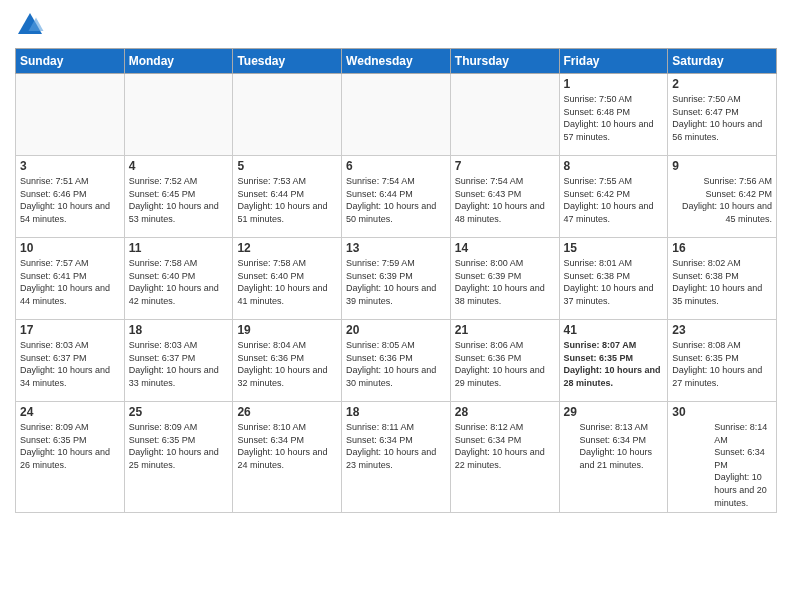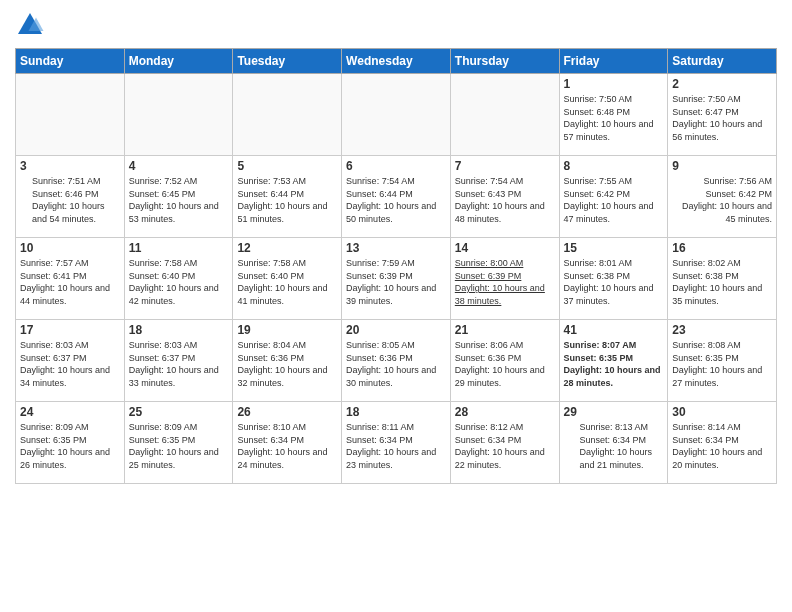--- a/index.html
+++ b/index.html
@@ -143,21 +143,21 @@
           <td>
             <span class="day-number">2</span>
             <div class="day-info" style="white-space: pre-line;">Sunrise: 7:50 AM
 Sunset: 6:47 PM
 Daylight: 10 hours and 56 minutes.</div>
           </td>
         </tr>
         <tr>
           <td>
             <span class="day-number">3</span>
-            <div class="day-info" style="white-space: pre-line; margin-left: 12px;">Sunrise: 7:51 AM
+            <div class="day-info" style="white-space: pre-line;">Sunrise: 7:51 AM
 Sunset: 6:46 PM
 Daylight: 10 hours and 54 minutes.</div>
           </td>
           <td>
             <span class="day-number">4</span>
             <div class="day-info" style="white-space: pre-line;">Sunrise: 7:52 AM
 Sunset: 6:45 PM
 Daylight: 10 hours and 53 minutes.</div>
           </td>
           <td>
@@ -211,21 +211,21 @@
 Daylight: 10 hours and 41 minutes.</div>
           </td>
           <td>
             <span class="day-number">13</span>
             <div class="day-info" style="white-space: pre-line;">Sunrise: 7:59 AM
 Sunset: 6:39 PM
 Daylight: 10 hours and 39 minutes.</div>
           </td>
           <td>
             <span class="day-number">14</span>
-            <div class="day-info" style="white-space: pre-line; text-decoration: underline;">Sunrise: 8:00 AM
+            <div class="day-info" style="white-space: pre-line;">Sunrise: 8:00 AM
 Sunset: 6:39 PM
 Daylight: 10 hours and 38 minutes.</div>
           </td>
           <td>
             <span class="day-number">15</span>
             <div class="day-info" style="white-space: pre-line;">Sunrise: 8:01 AM
 Sunset: 6:38 PM
 Daylight: 10 hours and 37 minutes.</div>
           </td>
           <td>
@@ -311,20 +311,20 @@
 Daylight: 10 hours and 22 minutes.</div>
           </td>
           <td>
             <span class="day-number">29</span>
             <div class="day-info" style="white-space: pre-line; margin-left: 16px;">Sunrise: 8:13 AM
 Sunset: 6:34 PM
 Daylight: 10 hours and 21 minutes.</div>
           </td>
           <td>
             <span class="day-number">30</span>
-            <div class="day-info" style="white-space: pre-line;">Sunrise: 8:14 AM
+            <div class="day-info" style="white-space: pre-line; margin-left: 42px;">Sunrise: 8:14 AM
 Sunset: 6:34 PM
 Daylight: 10 hours and 20 minutes.</div>
           </td>
         </tr>
       </tbody>
   </table>
 </div>
 
 </body></html>

